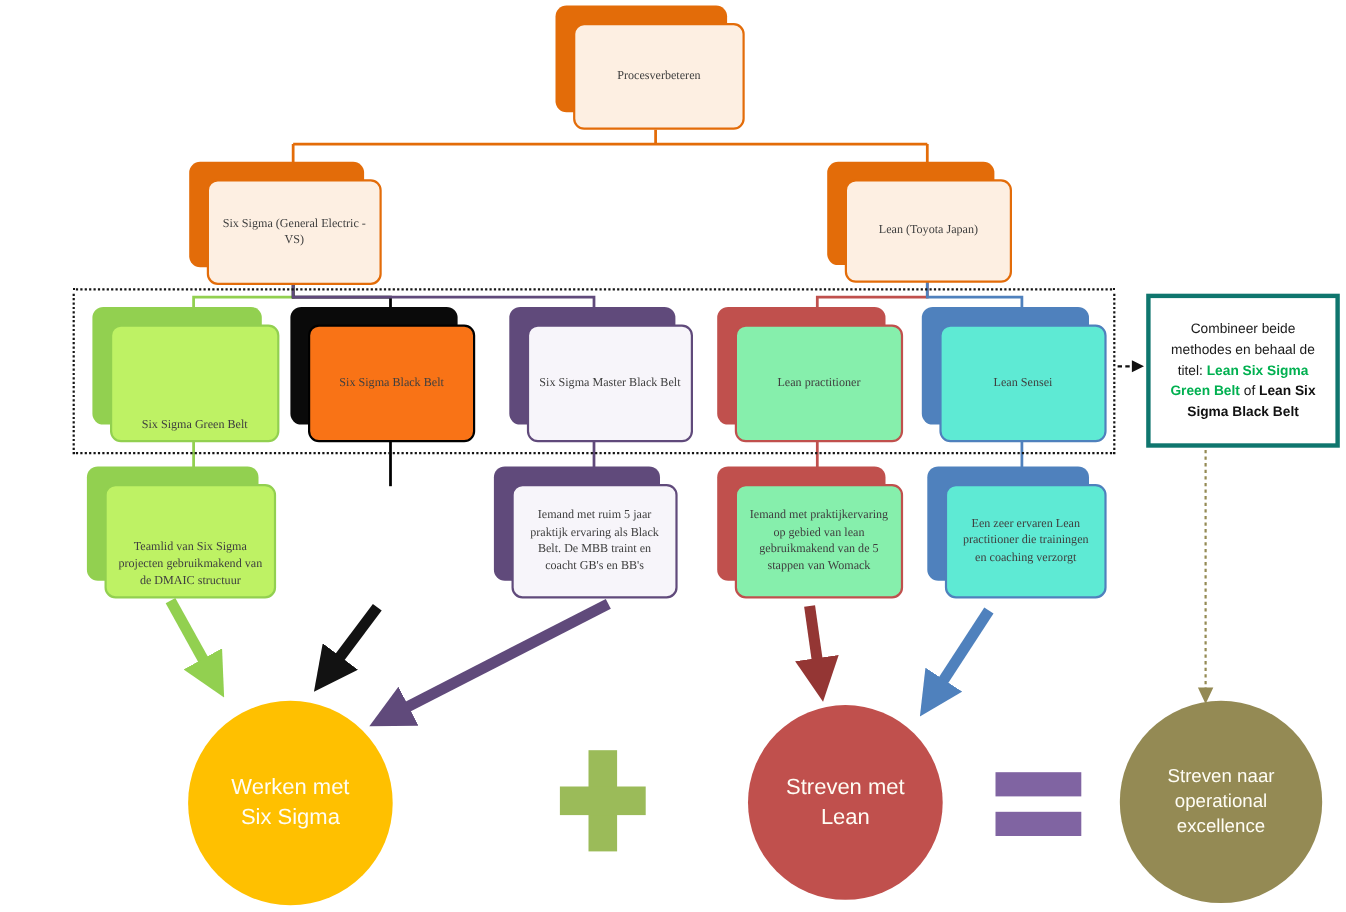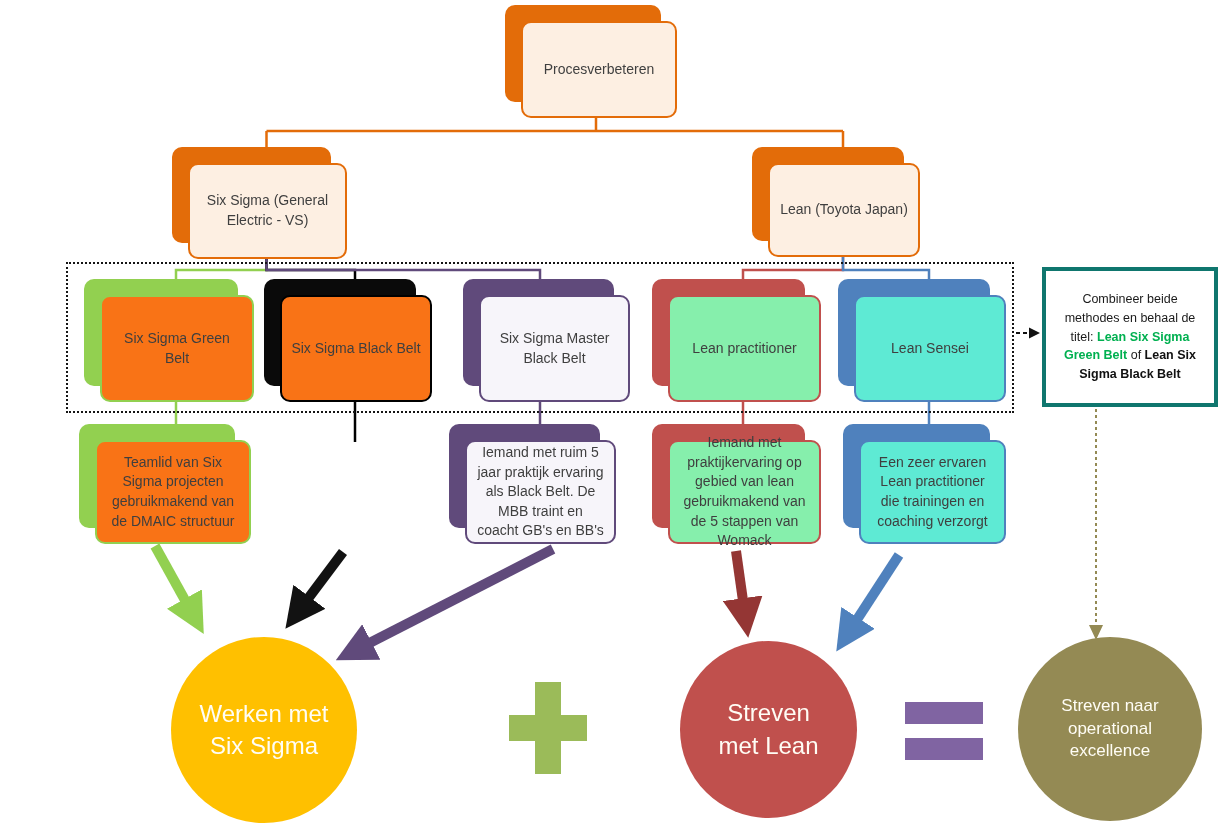--- a/index.html
+++ b/index.html
@@ -9,40 +9,40 @@
   svg.layer{position:absolute;left:0;top:0;pointer-events:none;}
   #connector-layer{z-index:1;}
   #arrow-layer{z-index:3;}
 
   
   .card{position:absolute;z-index:2;}
   .card .back{position:absolute;left:0;top:0;right:16px;bottom:16px;border-radius:10px;}
   .card .front{position:absolute;left:16px;top:16px;right:0;bottom:0;border-radius:10px;
                border:2px solid;display:flex;align-items:center;justify-content:center;
                text-align:center;padding:6px 9px;box-sizing:border-box;
-               font-size:14px;color:#3f3f3f;line-height:1.4;}
+               font-size:11px;color:#3f3f3f;line-height:1.4;font-family:Liberation Serif, serif;}
   .v-orange .back{background:#E36C09;} .v-orange .front{border-color:#E36C09;background:#FDEFE2;}
-  .v-green  .back{background:#92D050;} .v-green  .front{border-color:#92D050;background:#f97316;}
+  .v-green  .back{background:#92D050;} .v-green  .front{border-color:#92D050;background:#bef264;align-items:flex-end;}
   .v-black  .back{background:#0a0a0a;} .v-black  .front{border-color:#000000;background:#f97316;}
   .v-purple .back{background:#604A7B;} .v-purple .front{border-color:#604A7B;background:#F7F5FA;}
   .v-red    .back{background:#C0504D;} .v-red    .front{border-color:#C0504D;background:#86efac;}
   .v-blue   .back{background:#4F81BD;} .v-blue   .front{border-color:#4F81BD;background:#5eead4;}
 
   .dotted-frame{position:absolute;left:66px;top:262px;width:948px;height:151px;
                 border:2px dotted #151515;z-index:1;box-sizing:border-box;}
 
   .combine-box{position:absolute;left:1042px;top:267px;width:176px;height:140px;z-index:2;
                border:4px solid #0f766e;background:#ffffff;box-sizing:border-box;
                display:flex;align-items:center;justify-content:center;text-align:center;
                padding:6px 10px;font-size:12.5px;color:#1a1a1a;line-height:1.5;}
   .combine-box .green-part{color:#00B050;font-weight:700;}
   .combine-box .bold-part{color:#111111;font-weight:700;}
 
   .circle{position:absolute;z-index:2;border-radius:50%;display:flex;align-items:center;
-          justify-content:center;text-align:center;color:#FFFDF5;font-size:24px;line-height:1.35;
+          justify-content:center;text-align:center;color:#FFFDF5;font-size:20px;line-height:1.35;
           padding:0 26px;box-sizing:border-box;}
 
   .plus{position:absolute;left:509px;top:682px;width:78px;height:92px;z-index:2;}
   .plus .bar-v{position:absolute;left:26px;top:0;width:26px;height:92px;background:#9BBB59;}
   .plus .bar-h{position:absolute;left:0;top:33px;width:78px;height:26px;background:#9BBB59;}
 
   .equals{position:absolute;left:905px;top:702px;width:78px;height:58px;z-index:2;}
   .equals .bar{position:absolute;left:0;width:78px;height:22px;background:#8064A2;}
   .equals .bar.b1{top:0;} .equals .bar.b2{top:36px;}
 </style>

